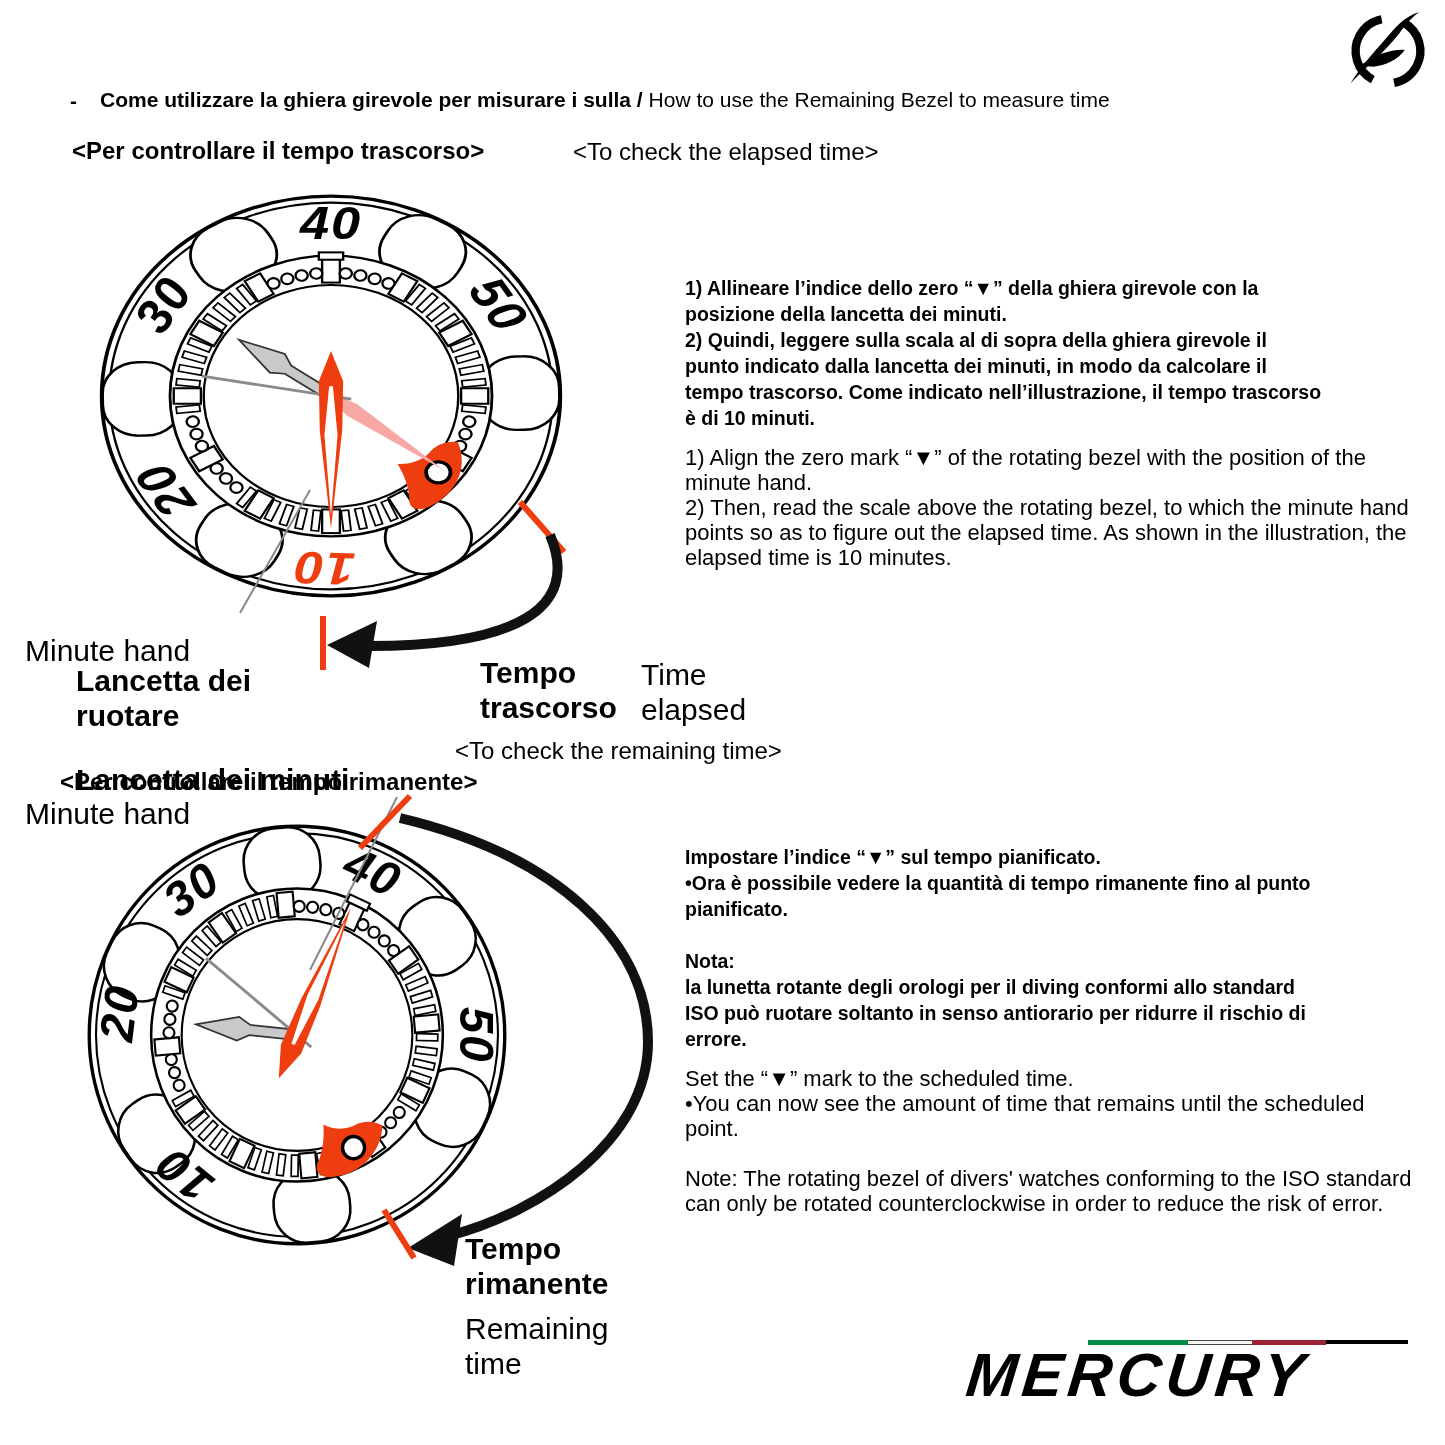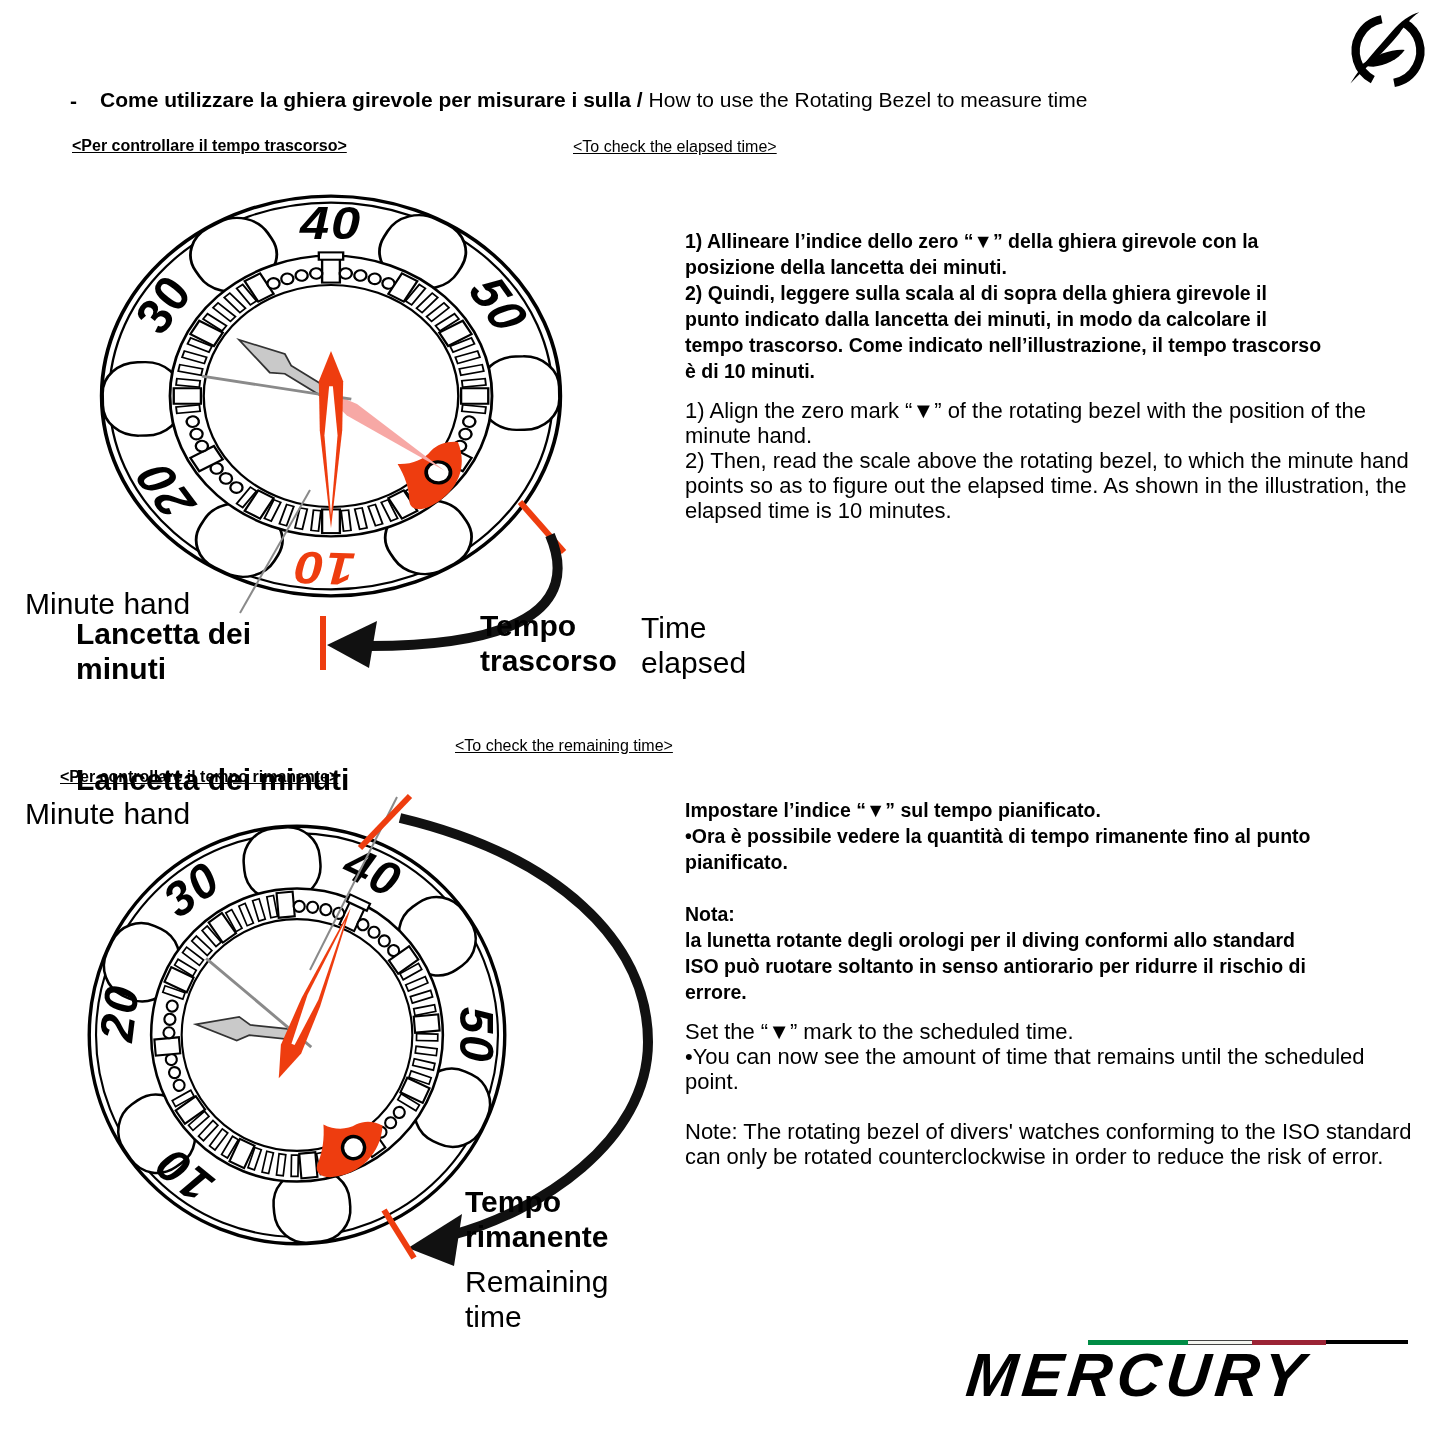--- a/index.html
+++ b/index.html
@@ -1,22 +1,22 @@
 <!DOCTYPE html>
 <html><head>
 <meta charset="utf-8">
 <style>
   html,body{margin:0;padding:0;background:#fff;}
   #page{position:relative;width:1445px;height:1445px;background:#fff;overflow:hidden;
         font-family:"Liberation Sans","DejaVu Sans",sans-serif;color:#000;}
   .abs{position:absolute;}
-  .pre{white-space:pre;}
+  .pre{white-space:pre;margin-top:47px;}
   .b{font-weight:bold;}
   .hdr{font-size:21px;}
-  .subhdr{font-size:16px;text-decoration:underline;}
+  .subhdr{font-size:24px;}
   .para{font-size:19.5px;line-height:26px;}
   .para-en{font-size:22px;line-height:25px;font-weight:normal;}
   .biglabel{font-size:30px;line-height:35px;}
   svg{position:absolute;overflow:visible;}
   .txt{z-index:10;}
   .annot{z-index:6;}
   .watch{z-index:2;}
   #mercury-word{font-size:61px;font-weight:bold;font-style:italic;letter-spacing:5px;
     transform:skewX(-6deg);transform-origin:left bottom;}
   .stripe{position:absolute;height:5px;top:0;}
@@ -28,21 +28,21 @@
 
   <svg class="abs" style="left:1341px;top:4px;" width="94" height="94" viewBox="0 0 90 90">
     <circle cx="45" cy="45" r="31" fill="none" stroke="#000" stroke-width="8" stroke-dasharray="76 21.5" transform="rotate(118 45 45)"></circle>
     <path d="M 9 76 C 26 58 41 47 56 28 C 61 21 67 13 75 8
              C 66 10 57 17 49 26 C 36 41 20 58 9 76 Z" fill="#000"></path>
     <path d="M 20 58 C 34 48 49 43 61 44 C 55 53 42 59 31 60 C 26 60 22 59 20 58 Z" fill="#000"></path>
   </svg>
 
   <div class="abs txt hdr b" style="left:70px;top:89px;">-</div>
   <div class="abs txt hdr" style="left:100px;top:88px;width:1250px;">
-    <span class="b">Come utilizzare la ghiera girevole per misurare i sulla / </span><span>How to use the Rotating Bezel to measure time</span>
+    <span class="b">Come utilizzare la ghiera girevole per misurare i sulla / </span><span>How to use the Remaining Bezel to measure time</span>
   </div>
 
   <div class="abs txt subhdr b" style="left:72px;top:137px;">&lt;Per controllare il tempo trascorso&gt;</div>
   <div class="abs txt subhdr" style="left:535px;top:138px;margin-left:38px;">&lt;To check the elapsed time&gt;</div>
 
   <svg id="w1" class="watch" style="left:97px;top:192px;" width="468" height="408" viewBox="0 0 500 500" preserveAspectRatio="none">
       <circle cx="250" cy="250" r="245" fill="#fff" stroke="#000" stroke-width="4"></circle>
       <circle cx="250" cy="250" r="237" fill="#fff" stroke="#000" stroke-width="2.5"></circle>
       <rect x="-45" y="-244" width="90" height="84" rx="38" fill="#fff" stroke="#000" stroke-width="3" transform="translate(250,250) rotate(29)"></rect>
       <rect x="-45" y="-244" width="90" height="84" rx="38" fill="#fff" stroke="#000" stroke-width="3" transform="translate(250,250) rotate(89)"></rect>
@@ -137,21 +137,21 @@
   <svg class="annot" style="left:90px;top:180px;" width="610" height="520" viewBox="0 0 610 520">
     <line x1="220" y1="310" x2="150" y2="433" stroke="#8a8a8a" stroke-width="2"></line>
     <line x1="430" y1="322" x2="474" y2="372" stroke="#ee3d0f" stroke-width="6"></line>
     <line x1="233" y1="436" x2="233" y2="490" stroke="#ee3d0f" stroke-width="6"></line>
     <path d="M 460 355 C 492 430 422 466 280 466" fill="none" stroke="#111" stroke-width="10"></path>
     <polygon points="237,465 287,441 279,488" fill="#111"></polygon>
   </svg>
 
   <div class="abs txt biglabel pre" style="left:25px;top:586px;">Minute hand</div>
   <div class="abs txt biglabel pre b" style="left:76px;top:616px;">Lancetta dei
-minuti</div>
+ruotare</div>
   <div class="abs txt biglabel pre b" style="left:480px;top:608px;">Tempo
 trascorso</div>
   <div class="abs txt biglabel pre" style="left:641px;top:610px;">Time
 elapsed</div>
 
   <div class="abs txt para pre b" style="left:685px;top:228px;">1) Allineare l’indice dello zero “▼” della ghiera girevole con la
 posizione della lancetta dei minuti.
 2) Quindi, leggere sulla scala al di sopra della ghiera girevole il
 punto indicato dalla lancetta dei minuti, in modo da calcolare il
 tempo trascorso. Come indicato nell’illustrazione, il tempo trascorso

